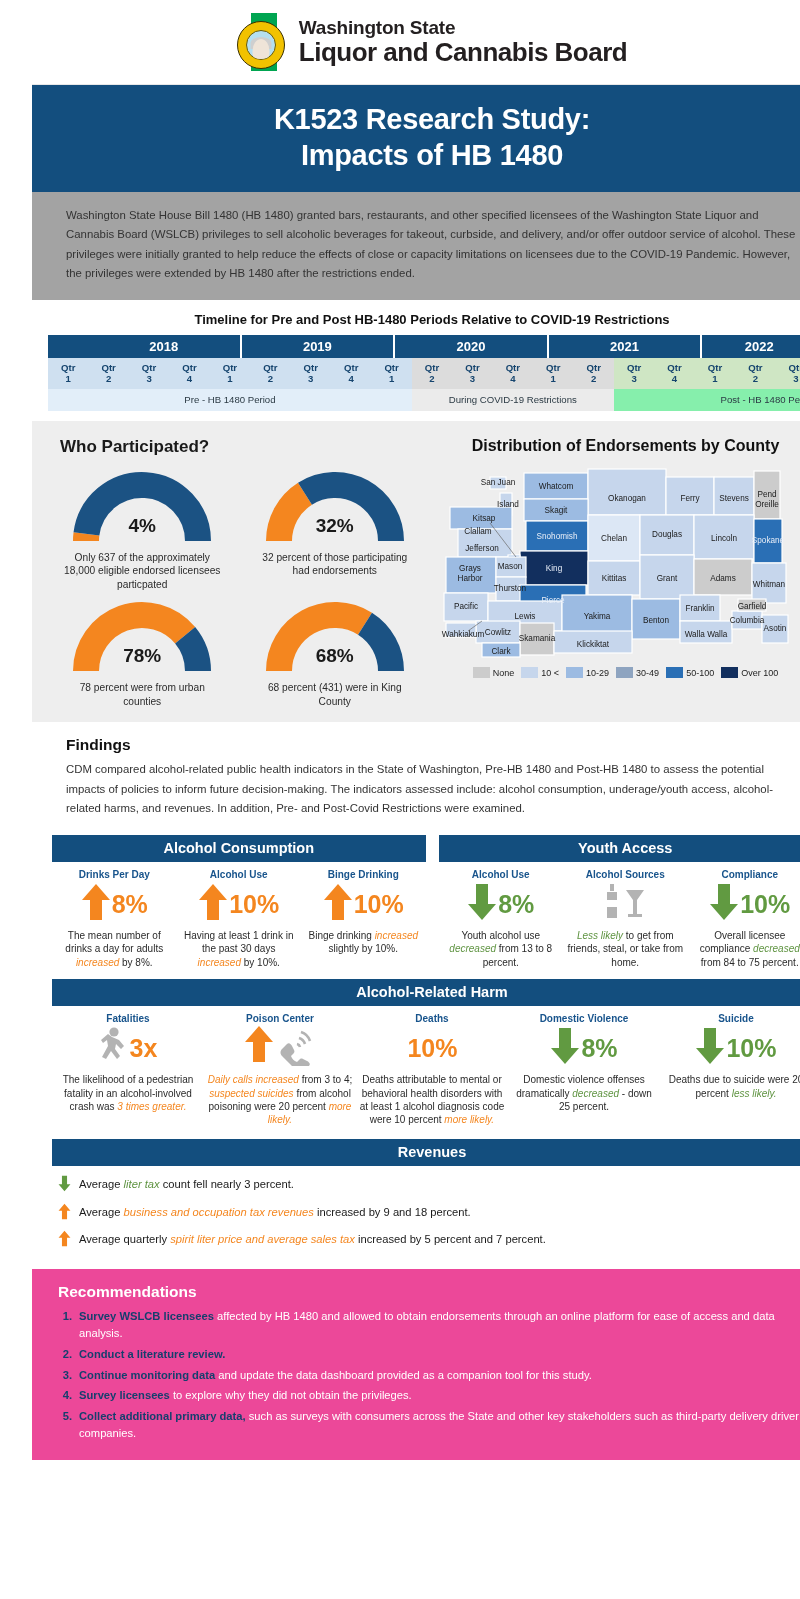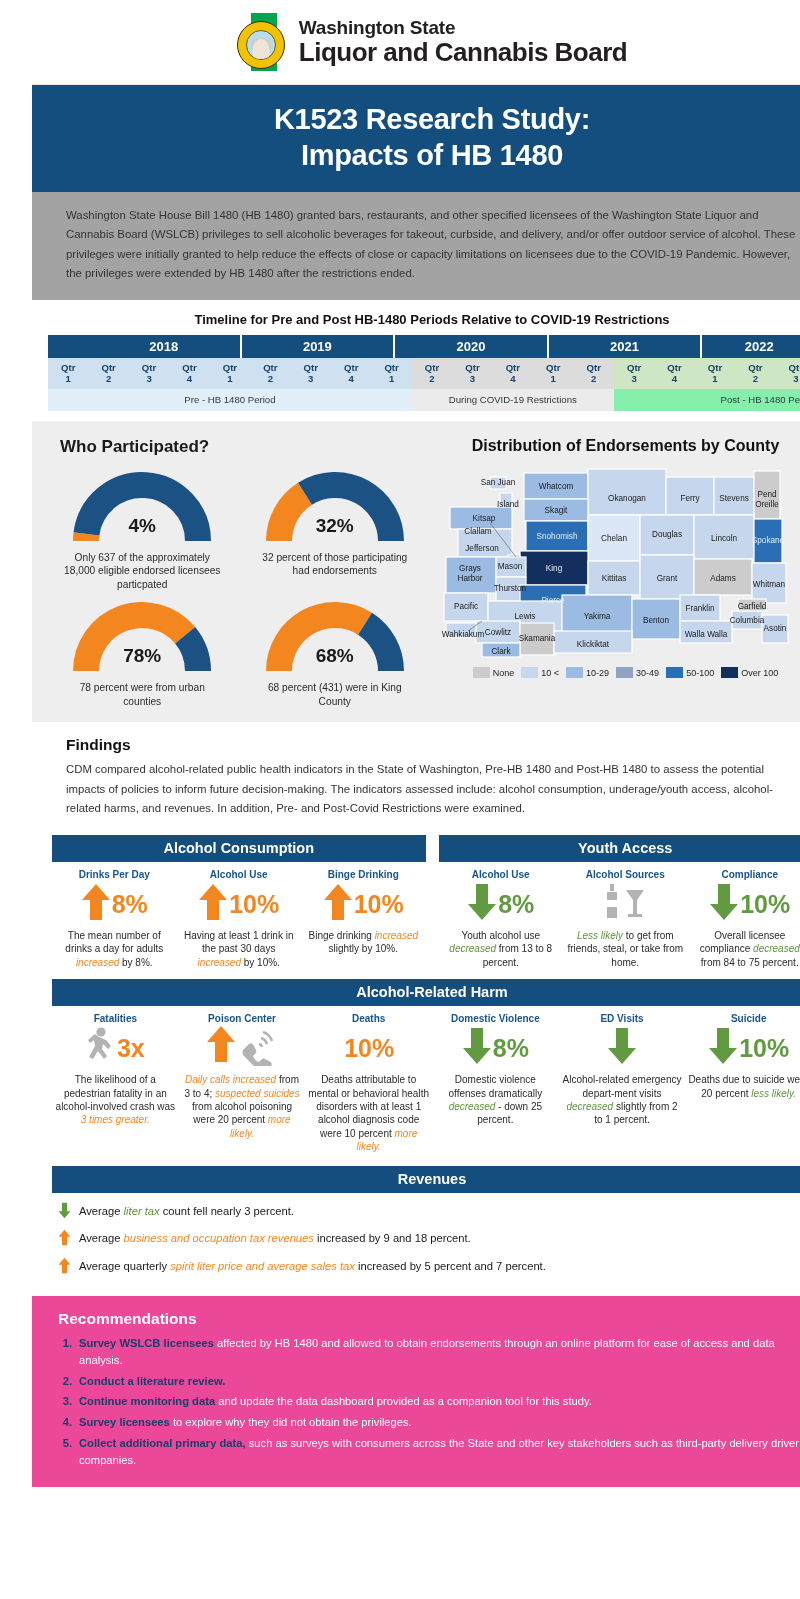--- a/index.html
+++ b/index.html
@@ -568,29 +568,20 @@
           <div class="stat-h">Domestic Violence</div>
           <div class="stat-row">
             <span><svg width="30" height="40" viewBox="0 0 30 40">
                 <path d="M15 38 L29 22 H21 V2 H9 V22 H1 Z" fill="#619a41"></path>
               </svg></span>
             <span class="stat-val val-green">8%</span>
           </div>
           <div class="stat-cap">Domestic violence offenses dramatically <em class="g">decreased</em> - down 25 percent.</div>
         </div>
         <div class="stat">
-          <div class="stat-h">ED Visits</div>
-          <div class="stat-row">
-            <span><svg width="30" height="40" viewBox="0 0 30 40">
-                <path d="M15 38 L29 22 H21 V2 H9 V22 H1 Z" fill="#619a41"></path>
-              </svg></span>
-          </div>
-          <div class="stat-cap">Alcohol-related emergency depart-ment visits <em class="g">decreased</em> slightly from 2 to 1 percent.</div>
-        </div>
-        <div class="stat">
           <div class="stat-h">Suicide</div>
           <div class="stat-row">
             <span><svg width="30" height="40" viewBox="0 0 30 40">
                 <path d="M15 38 L29 22 H21 V2 H9 V22 H1 Z" fill="#619a41"></path>
               </svg></span>
             <span class="stat-val val-green">10%</span>
           </div>
           <div class="stat-cap">Deaths due to suicide were 20 percent <em class="g">less likely.</em></div>
         </div>
       </div>

